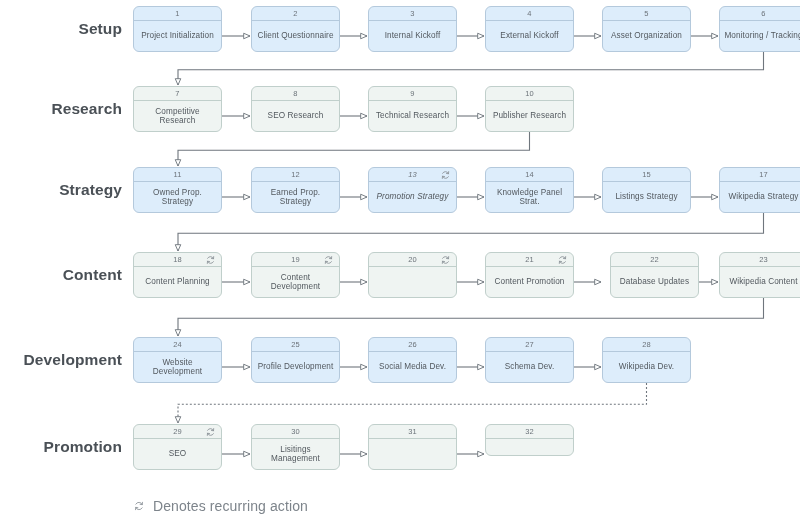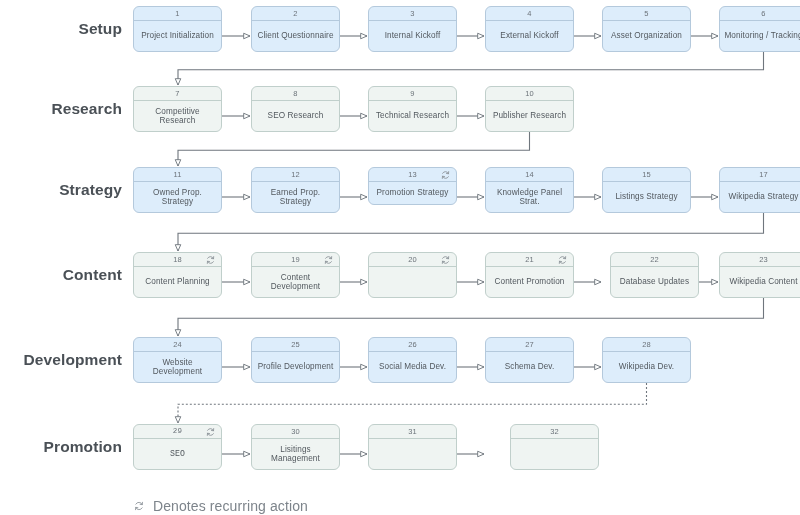--- a/index.html
+++ b/index.html
@@ -235,21 +235,21 @@
         </div>
       </div>
       <div class="node blue" style="left: 251px; top: 167px; width: 89px; height: 46px;">
         <div class="node-head">
           <span class="node-num">12</span>
         </div>
         <div class="node-body">
           <span class="node-label">Earned Prop. Strategy</span>
         </div>
       </div>
-      <div class="node blue" style="left: 368px; top: 167px; width: 89px; height: 38px;">
+      <div class="node blue" style="left: 368px; top: 167px; width: 89px; height: 46px; font-style: italic;">
         <div class="node-head">
           <span class="node-num">13</span>
           <svg class="recur-icon" viewBox="0 0 24 24">
             <g fill="none" stroke="#8a9197" stroke-width="1.9" stroke-linecap="round">
               <path d="M18.5 9.2A7.2 7.2 0 0 0 5.6 8.3"></path>
               <path d="M5.5 14.8a7.2 7.2 0 0 0 12.9 0.9"></path>
               <path d="M18.9 4.6 18.6 9.4 14.1 8.6"></path>
               <path d="M5.1 19.4 5.4 14.6 9.9 15.4"></path>
             </g>
           </svg>
@@ -395,21 +395,21 @@
       </div>
       <div class="node blue" style="left: 602px; top: 337px; width: 89px; height: 46px;">
         <div class="node-head">
           <span class="node-num">28</span>
         </div>
         <div class="node-body">
           <span class="node-label">Wikipedia Dev.</span>
         </div>
       </div>
       <div class="row-label" style="left: 0px; width: 122px; top: 439px;">Promotion</div>
-      <div class="node green" style="left: 133px; top: 424px; width: 89px; height: 46px; font-family: Liberation Mono, monospace;">
+      <div class="node green" style="left: 133px; top: 424px; width: 89px; height: 46px;">
         <div class="node-head">
           <span class="node-num">29</span>
           <svg class="recur-icon" viewBox="0 0 24 24">
             <g fill="none" stroke="#8a9197" stroke-width="1.9" stroke-linecap="round">
               <path d="M18.5 9.2A7.2 7.2 0 0 0 5.6 8.3"></path>
               <path d="M5.5 14.8a7.2 7.2 0 0 0 12.9 0.9"></path>
               <path d="M18.9 4.6 18.6 9.4 14.1 8.6"></path>
               <path d="M5.1 19.4 5.4 14.6 9.9 15.4"></path>
             </g>
           </svg>
@@ -424,21 +424,21 @@
         </div>
         <div class="node-body">
           <span class="node-label">Lisitings Management</span>
         </div>
       </div>
       <div class="node green" style="left: 368px; top: 424px; width: 89px; height: 46px;">
         <div class="node-head">
           <span class="node-num">31</span>
         </div>
       </div>
-      <div class="node green" style="left: 510px; top: 424px; width: 89px; height: 46px;">
+      <div class="node green" style="left: 485px; top: 424px; width: 89px; height: 32px;">
         <div class="node-head">
           <span class="node-num">32</span>
         </div>
       </div>
     </div>
 
   <div class="legend" style="left:133px; top:499px;">
     <svg class="legend-icon" viewBox="0 0 24 24">
       <g fill="none" stroke="#8a9197" stroke-width="1.7" stroke-linecap="round">
         <path d="M18.5 9.2A7.2 7.2 0 0 0 5.6 8.3"></path>

